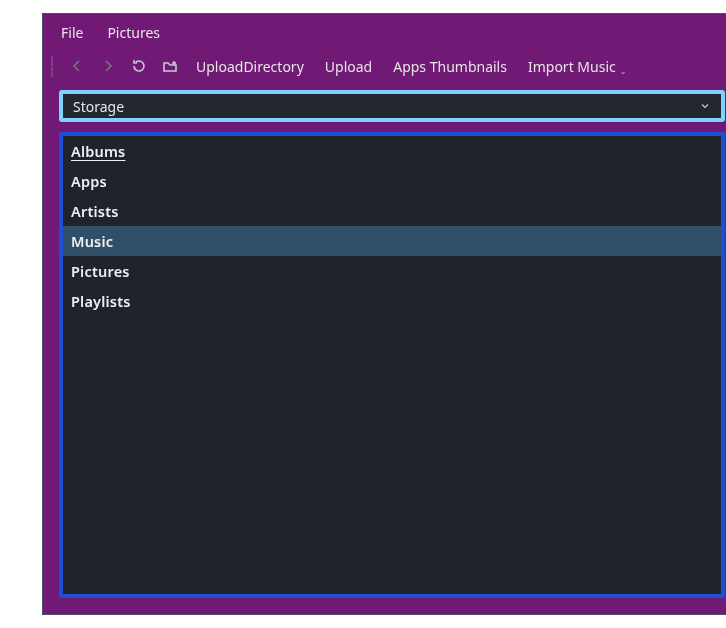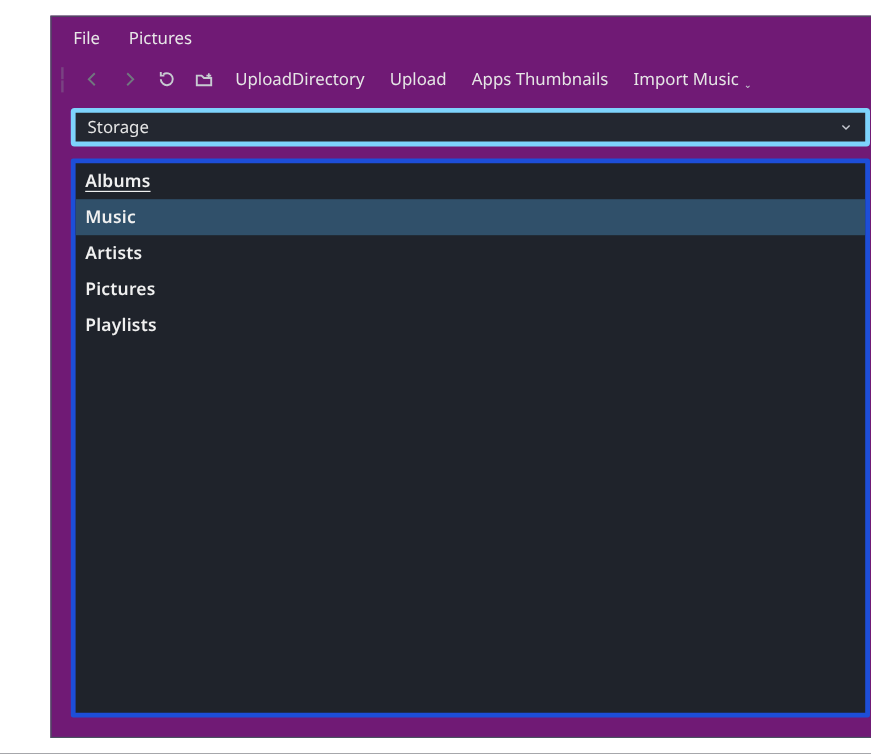--- a/index.html
+++ b/index.html
@@ -199,21 +199,22 @@
 
     <div class="combo">
       <span>Storage</span>
       <svg viewBox="0 0 16 16">
           <path d="M4 6l4 4 4-4"></path>
         </svg>
     </div>
 
     <div class="listbox">
       <div class="listbox-item first">Albums</div>
+      <div class="listbox-item">Apps</div>
+      <div class="listbox-item">Artists</div>
       <div class="listbox-item selected">Music</div>
-      <div class="listbox-item">Artists</div>
       <div class="listbox-item">Pictures</div>
       <div class="listbox-item">Playlists</div>
     </div>
 
   </div>
 
 </div>
 
 </body></html>

